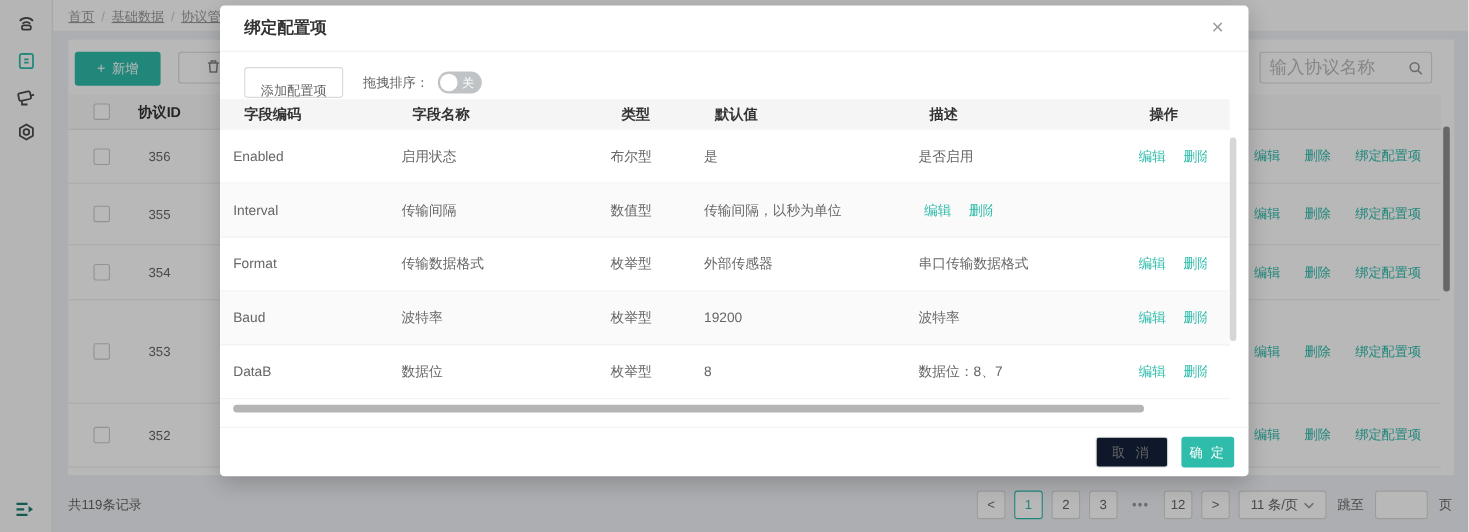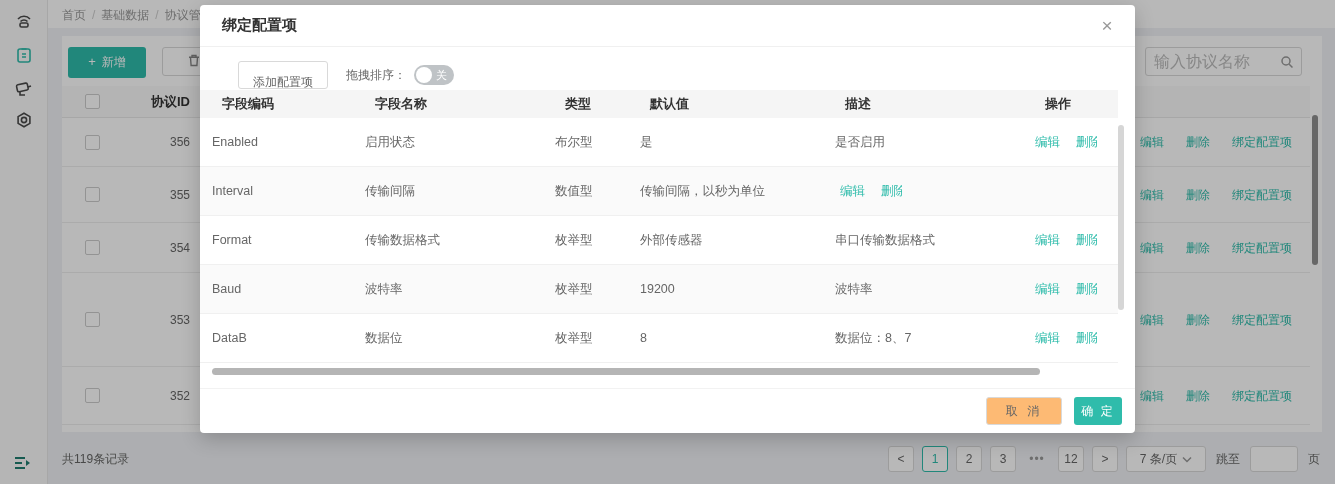--- a/index.html
+++ b/index.html
@@ -16,21 +16,21 @@
   .side-icon { position:absolute; left:50%; transform:translateX(-50%);
     width:22px; height:22px; display:flex; align-items:center; justify-content:center; cursor:pointer; }
   .side-icon svg { stroke:#4a4a4a; fill:none; stroke-width:1.6; }
   .side-icon.active svg { stroke:var(--accent); }
   .collapse-btn { position:absolute; left:13px; bottom:12px; width:22px; height:18px; cursor:pointer; }
   .collapse-btn svg { stroke:#1f7d70; stroke-width:2; }
 
   
   .topbar { position:absolute; left:48px; top:0; right:0; height:28px; background:#fff; }
   .breadcrumb { position:absolute; left:62px; top:7px; font-size:12px; color:#999; }
-  .breadcrumb .crumb { cursor:pointer; }
+  .breadcrumb .crumb { cursor:pointer;text-decoration:underline; }
   .breadcrumb .sep { margin:0 6px; color:#ccc; }
 
   .card { position:absolute; left:62px; top:36px; width:1260px; height:396px; background:#fff; }
   .card-toolbar { position:absolute; top:11px; left:6px; right:10px; height:30px; }
   .btn-add { position:absolute; left:0; top:0; width:78px; height:31px; background:var(--accent);
     color:#fff; border:none; border-radius:3px; font-size:12px; cursor:pointer;
     font-family:inherit; }
   .btn-add .plus { margin-right:6px; font-size:13px; }
   .btn-del { position:absolute; left:94px; top:0; width:92px; height:29px; background:#fff;
     color:#666; border:1px solid #d9d9d9; border-radius:3px; font-size:12px; cursor:pointer;
@@ -42,21 +42,21 @@
     color:#333; background:transparent; font-family:inherit; min-width:0; }
   .search-box input::placeholder { color:#bbb; }
   .search-btn { width:28px; height:100%; display:flex; align-items:center; justify-content:center; cursor:pointer; }
   .search-btn svg { stroke:#999; fill:none; stroke-width:1.5; }
 
   .tbl-head { position:absolute; left:0; right:12px; top:50px; height:32px; background:#fafafa;
     border-bottom:1px solid #e8e8e8; display:flex; align-items:center; }
   .tbl-head .id-col { font-weight:bold; color:#333; font-size:13px; }
   .chk { display:inline-block; width:15px; height:15px; border:1px solid #ccc; border-radius:2px;
     background:#fff; margin-left:23px; cursor:pointer; flex:none; }
-  .id-col { width:90px; text-align:right; }
+  .id-col { width:90px; text-align:center; }
   #main-rows { position:absolute; left:0; right:12px; top:82px; }
   .p-row { position:relative; border-bottom:1px solid #ededed; display:flex; align-items:center; }
   .p-row .row-actions { position:absolute; right:18px; top:50%; transform:translateY(-50%);
     display:flex; gap:22px; }
   .lnk { color:var(--accent); cursor:pointer; white-space:nowrap; }
 
   .page-scrollbar { position:absolute; left:1312px; top:115px; width:6px; height:150px;
     background:#8f8f8f; border-radius:3px; z-index:1; }
 
   
@@ -79,21 +79,21 @@
   .overlay { position:absolute; inset:0; background:rgba(0,0,0,0.28); z-index:10; }
   .modal { position:absolute; left:200px; top:5px; width:935px; height:428px; background:#fff;
     border-radius:4px; box-shadow:0 6px 20px rgba(0,0,0,0.2); z-index:20; }
   .modal-header { height:42px; border-bottom:1px solid #f0f0f0; display:flex; align-items:center;
     padding:0 22px; }
   .modal-title { font-size:15px; font-weight:600; color:#333; }
   .modal-close { position:absolute; right:16px; top:9px; width:24px; height:24px; font-size:19px;
     color:#999; display:flex; align-items:center; justify-content:center; cursor:pointer; }
   .modal-toolbar { position:absolute; left:22px; top:56px; display:flex; align-items:center; gap:18px; }
   .btn-addcfg { height:28px; padding:12px 14px; background:#fff; border:1px solid #d9d9d9;
-    border-radius:3px; color:#666; font-size:12px; cursor:pointer; font-family:inherit;margin-left:16px; }
+    border-radius:3px; color:#666; font-size:12px; cursor:pointer; font-family:inherit; }
   .drag-wrap { display:flex; align-items:center; gap:8px; color:#666; }
   .toggle { width:40px; height:20px; border-radius:10px; background:#bfc3c6; position:relative;
     cursor:pointer; }
   .toggle .knob { position:absolute; left:2px; top:2px; width:16px; height:16px; border-radius:50%;
     background:#fff; }
   .toggle .t-label { position:absolute; right:7px; top:3px; font-size:11px; color:#fff; }
 
   .m-table { position:absolute; left:0; top:85px; width:918px; overflow:hidden; }
   .m-row { display:flex; align-items:center; height:49px; padding-left:12px;
     border-bottom:1px solid #f0f0f0; color:#666; font-size:12.5px; }
@@ -109,21 +109,21 @@
   .c-act .lnk { margin-right:16px; }
 
   .m-vscroll { position:absolute; left:918px; top:120px; width:6px; height:185px;
     background:#d6d6d6; border-radius:3px; }
   .m-hscroll { position:absolute; left:12px; top:363px; width:828px; height:7px;
     background:#b5b5b5; border-radius:4px; }
 
   .modal-footer { position:absolute; left:0; right:0; bottom:0; height:45px;
     border-top:1px solid #f2f2f2; display:flex; align-items:center; justify-content:flex-end;
     gap:12px; padding-right:13px; }
-  .btn-cancel { width:76px; height:28px; background:#fdba74; border:1px solid #d9d9d9; border-radius:3px;
+  .btn-cancel { width:66px; height:28px; background:#0f172a; border:1px solid #d9d9d9; border-radius:3px;
     color:#666; font-size:12px; cursor:pointer; letter-spacing:3px; font-family:inherit; }
   .btn-ok { width:48px; height:28px; background:var(--accent); border:none; border-radius:3px;
     color:#fff; font-size:12px; cursor:pointer; letter-spacing:2px; font-family:inherit; }
 </style>
 </head>
 <body>
 
 <div class="sidebar">
   <div class="side-icon" style="top:10px">
     <svg width="20" height="20" viewBox="0 0 20 20">
@@ -239,21 +239,21 @@
   <span class="total-text">共119条记录</span>
   <div class="pager" id="pager">
       <span class="pg-btn">&lt;</span>
       <span class="pg-btn active">1</span>
       <span class="pg-btn">2</span>
       <span class="pg-btn">3</span>
       <span class="pg-btn pg-ellipsis">•••</span>
       <span class="pg-btn">12</span>
       <span class="pg-btn">&gt;</span>
       <span class="size-select">
-        <span>7 条/页</span>
+        <span>11 条/页</span>
         <svg width="10" height="7" viewBox="0 0 10 7">
           <path d="M1 1.5 L5 5.5 L9 1.5"></path>
         </svg>
       </span>
       <span class="jump-label">跳至</span>
       <input class="jump-input" type="text" style="">
       <span class="page-label">页</span>
     </div>
 </div>
 

